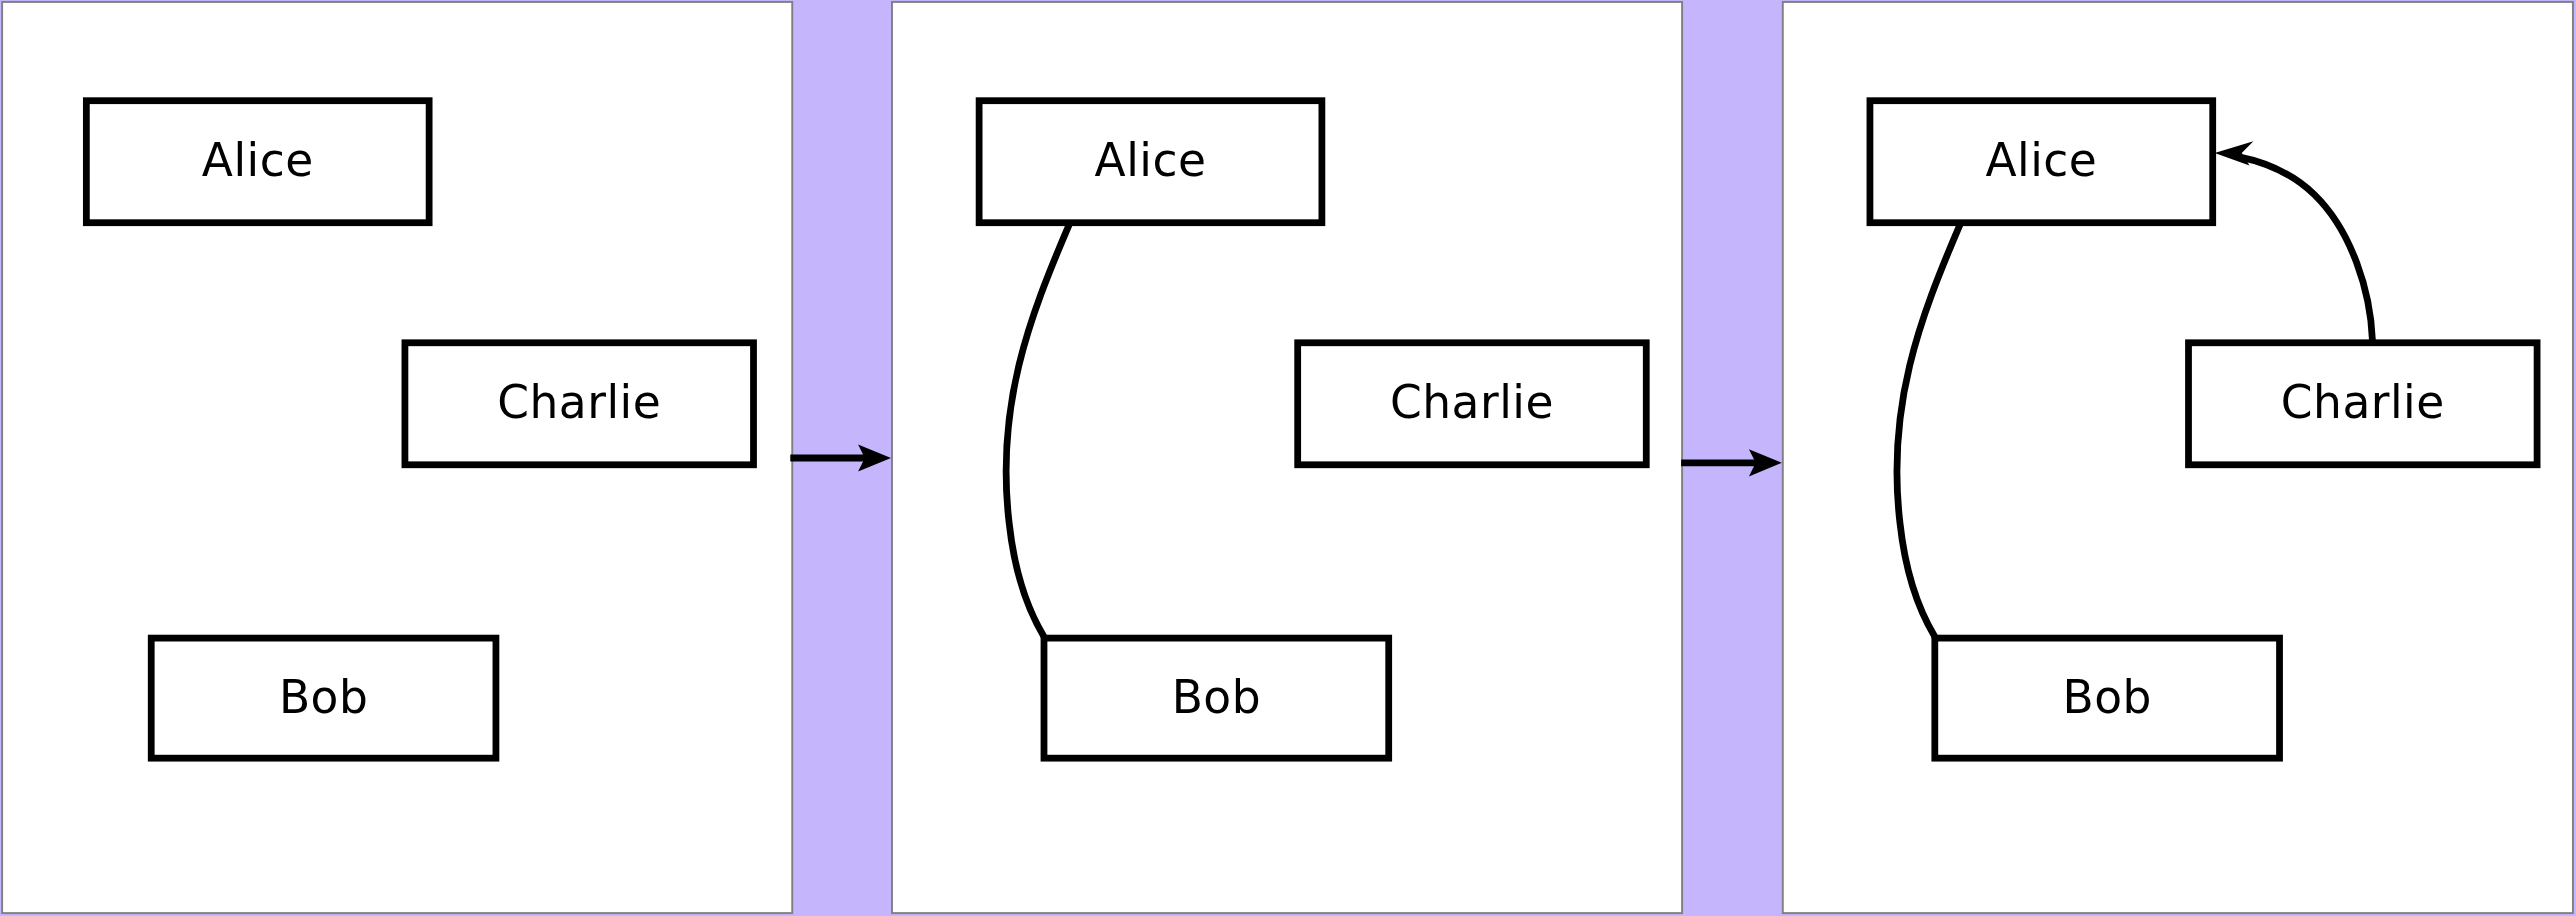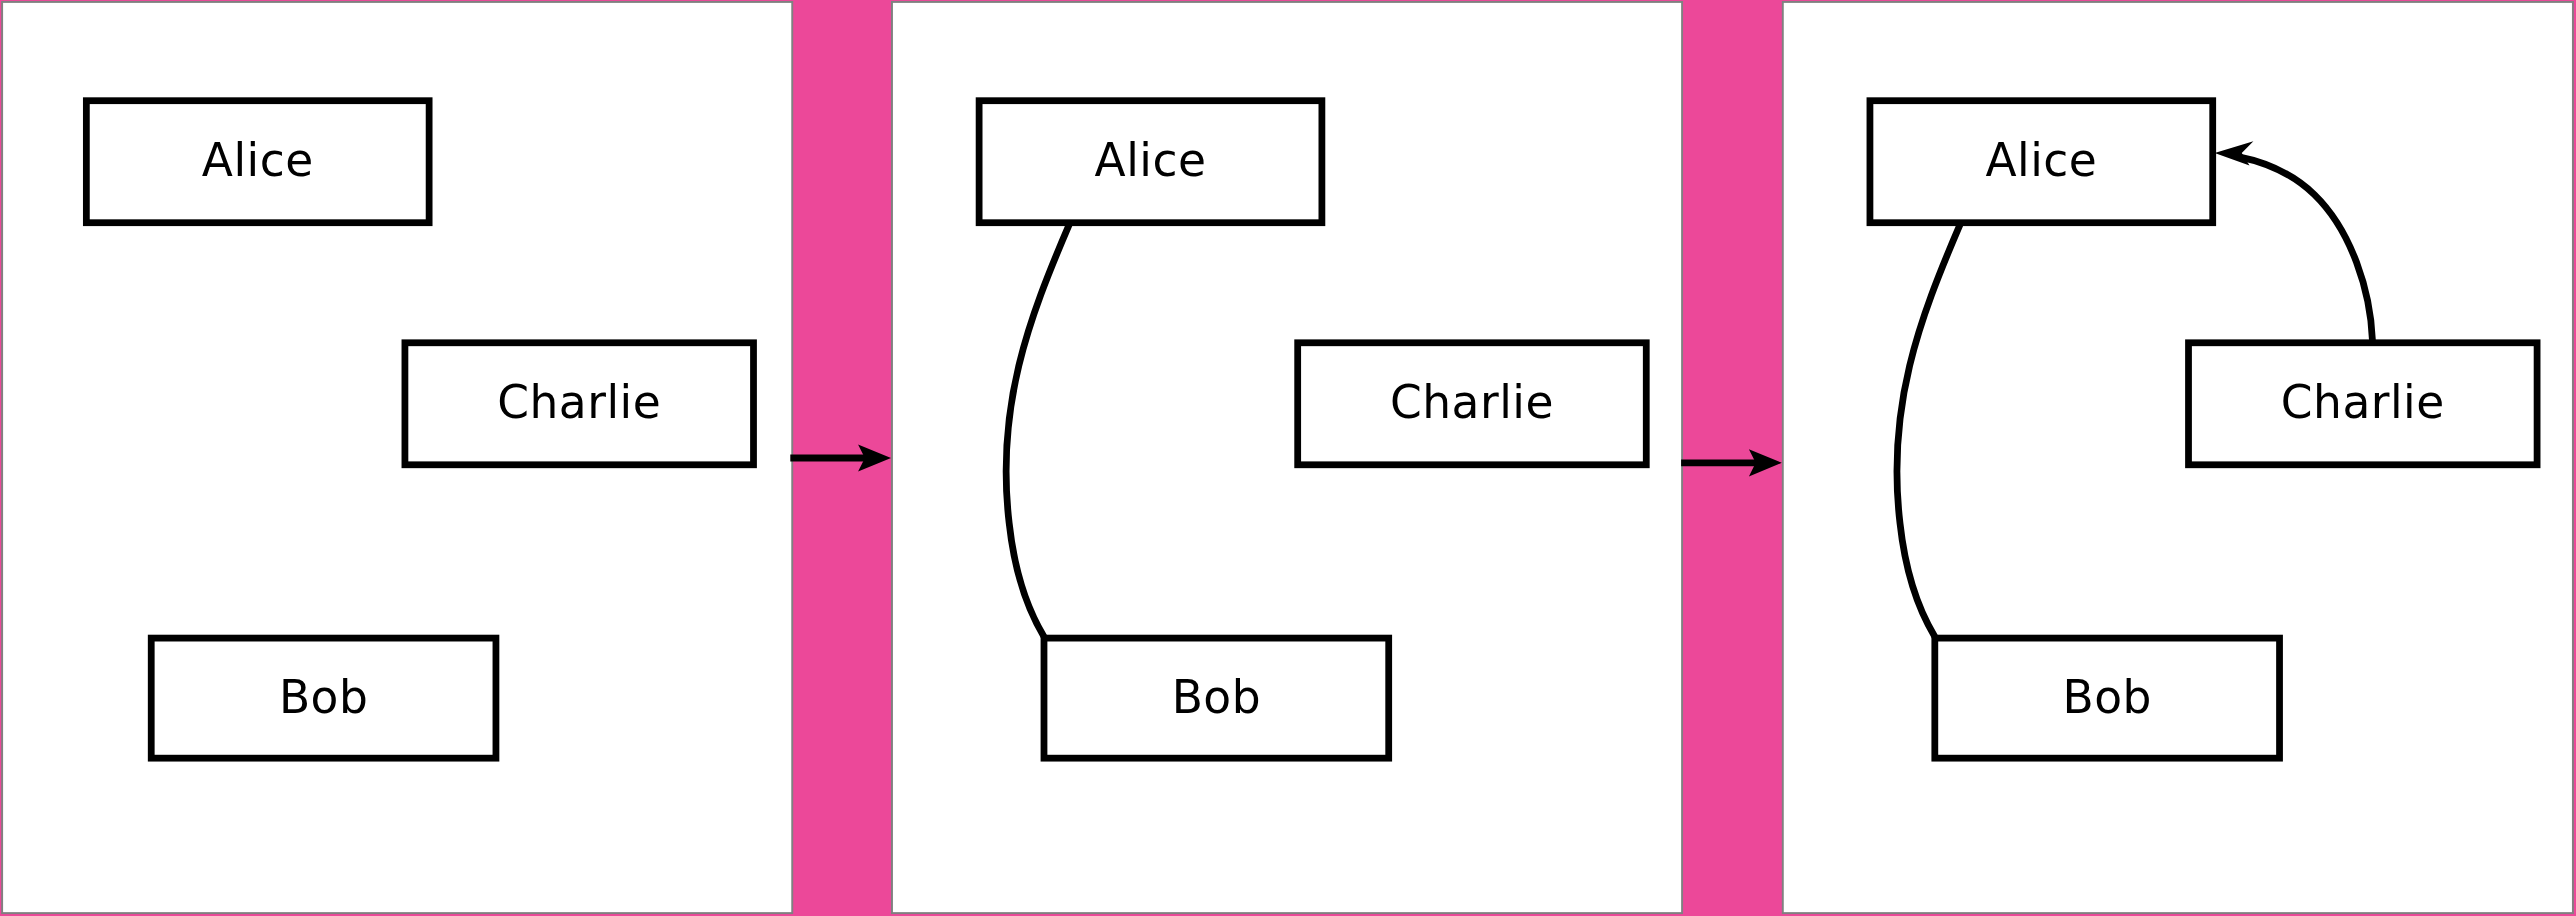--- a/index.html
+++ b/index.html
@@ -11,21 +11,21 @@
   body {
     width: 2576px;
     height: 916px;
     font-family: "DejaVu Sans", "Liberation Sans", sans-serif;
     overflow: hidden;
   }
   #stage {
     position: relative;
     width: 2576px;
     height: 916px;
-    background: #ec4899;
+    background: #c4b5fd;
   }
   #stage > svg {
     position: absolute;
     top: 0;
     left: 0;
     display: block;
   }
   .panel-frame {
     fill: #ffffff;
     stroke: #808080;

